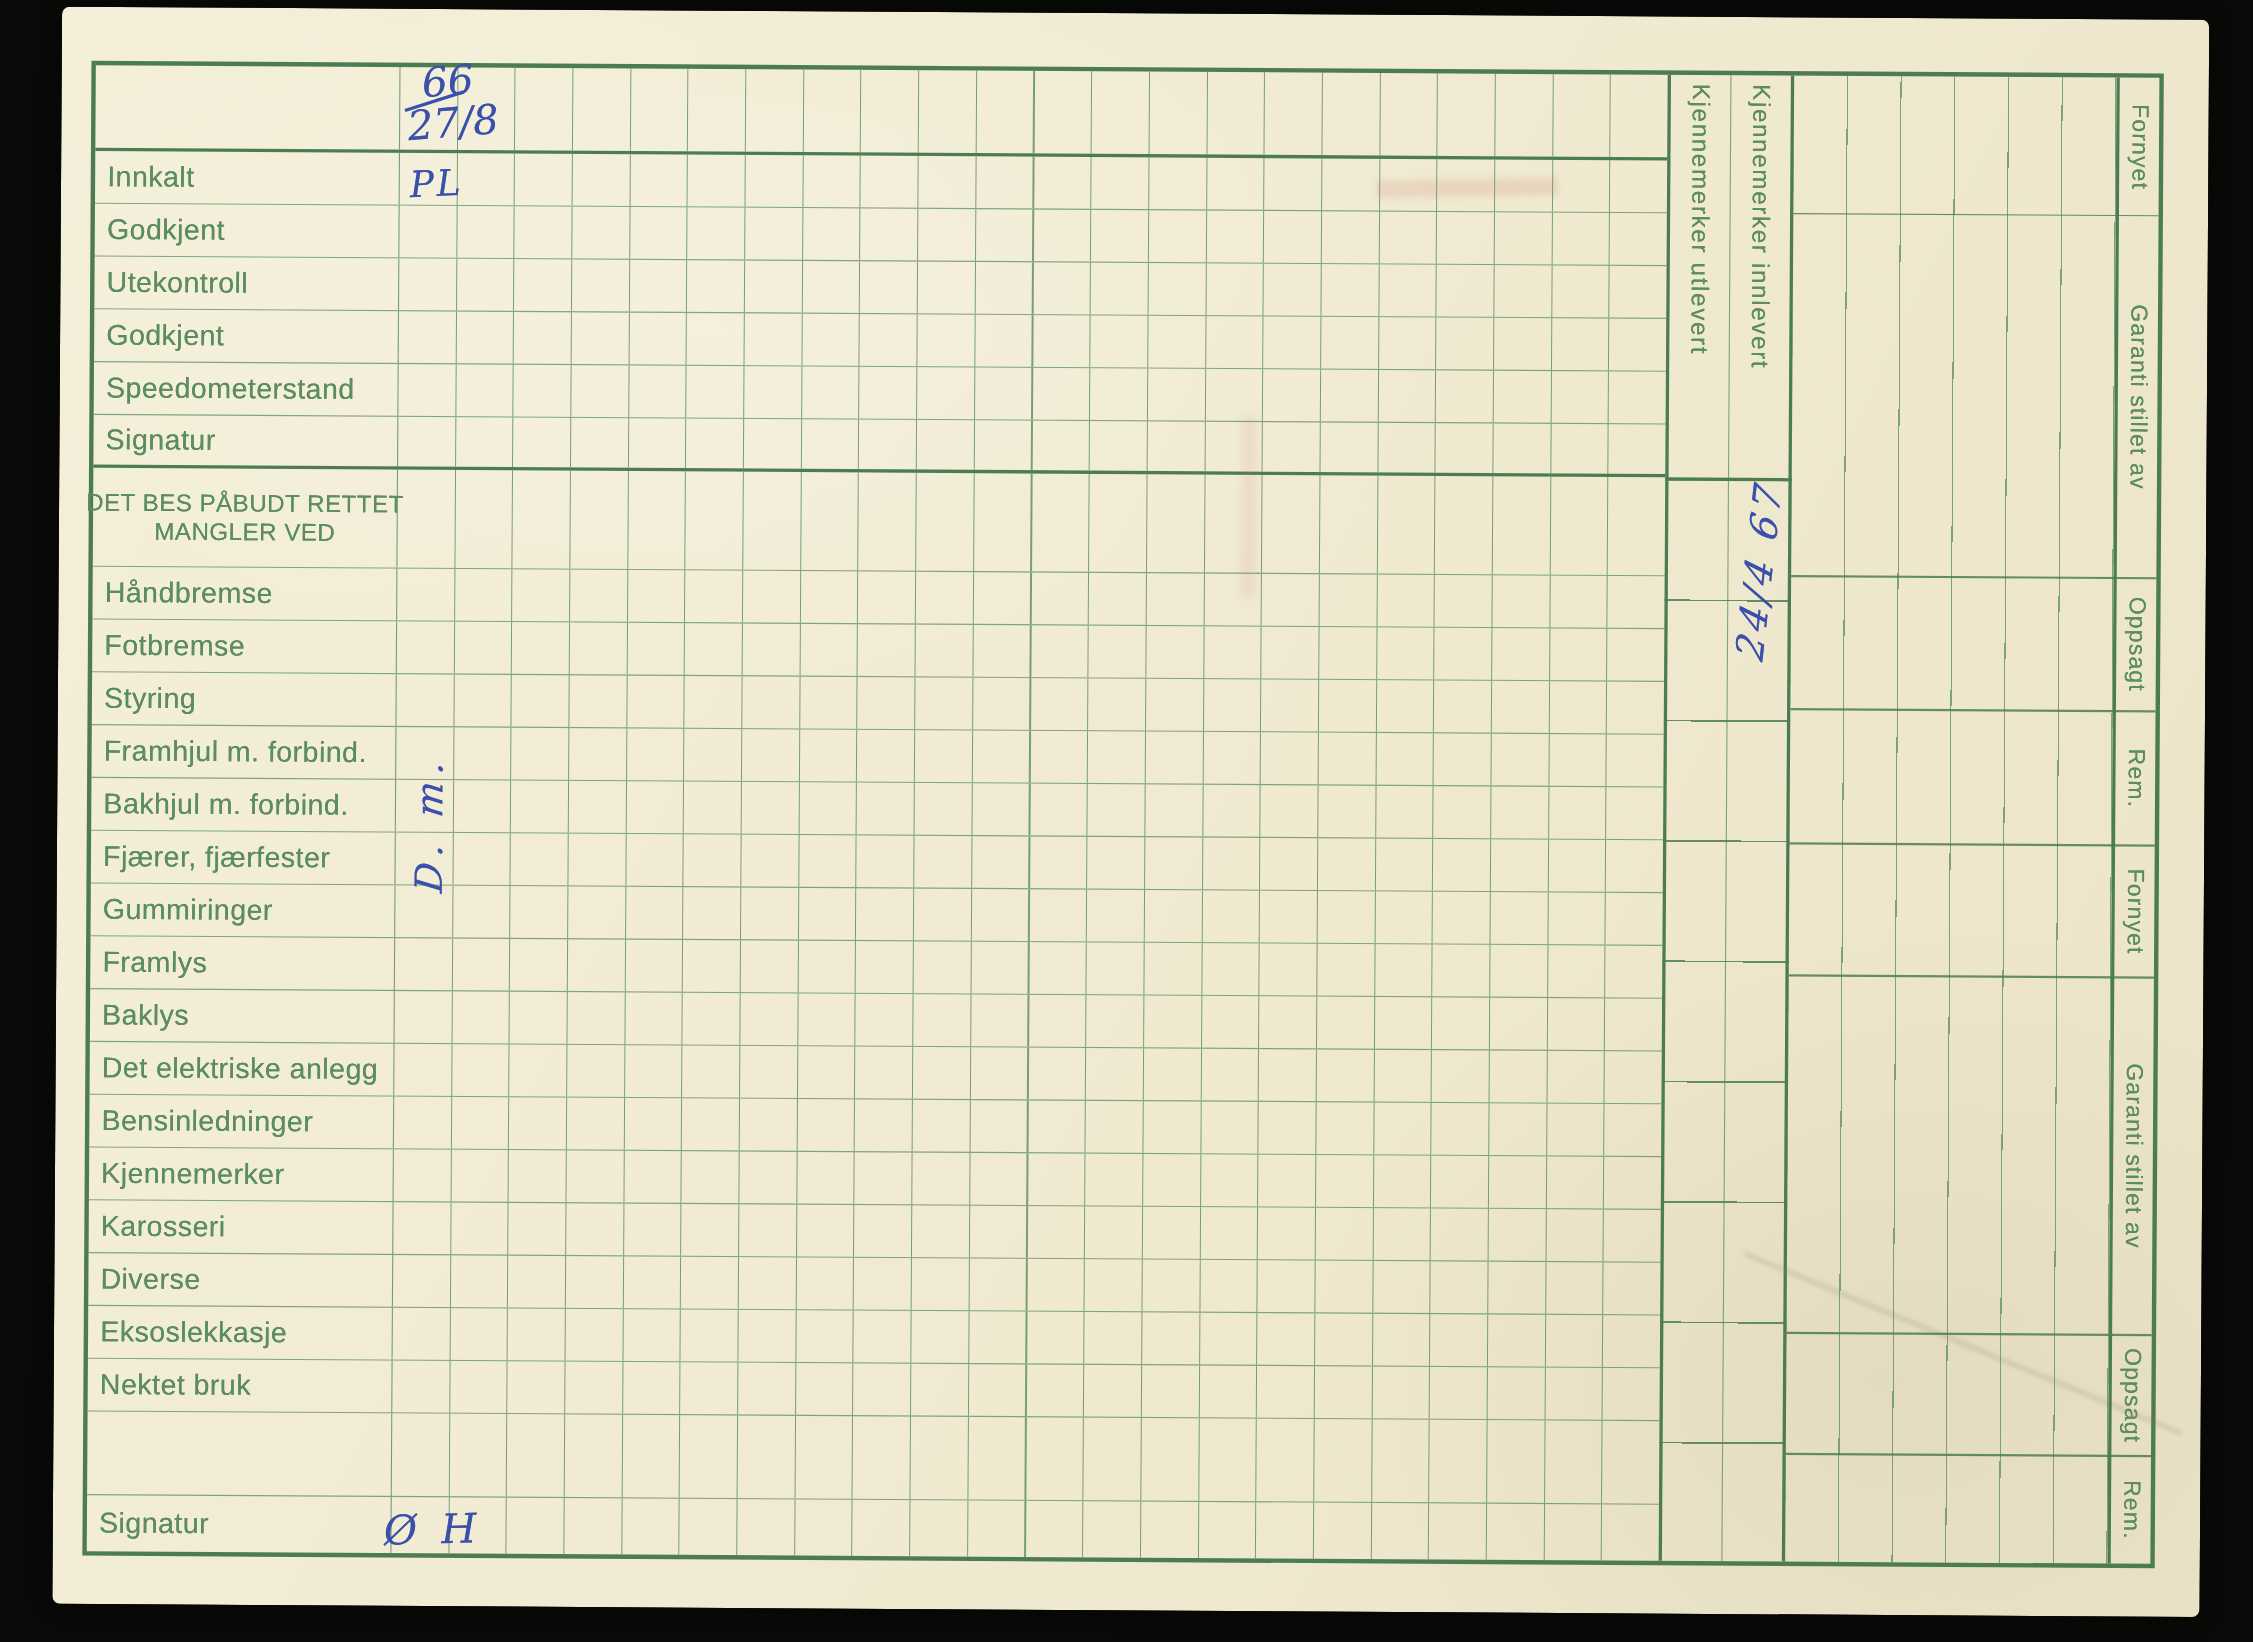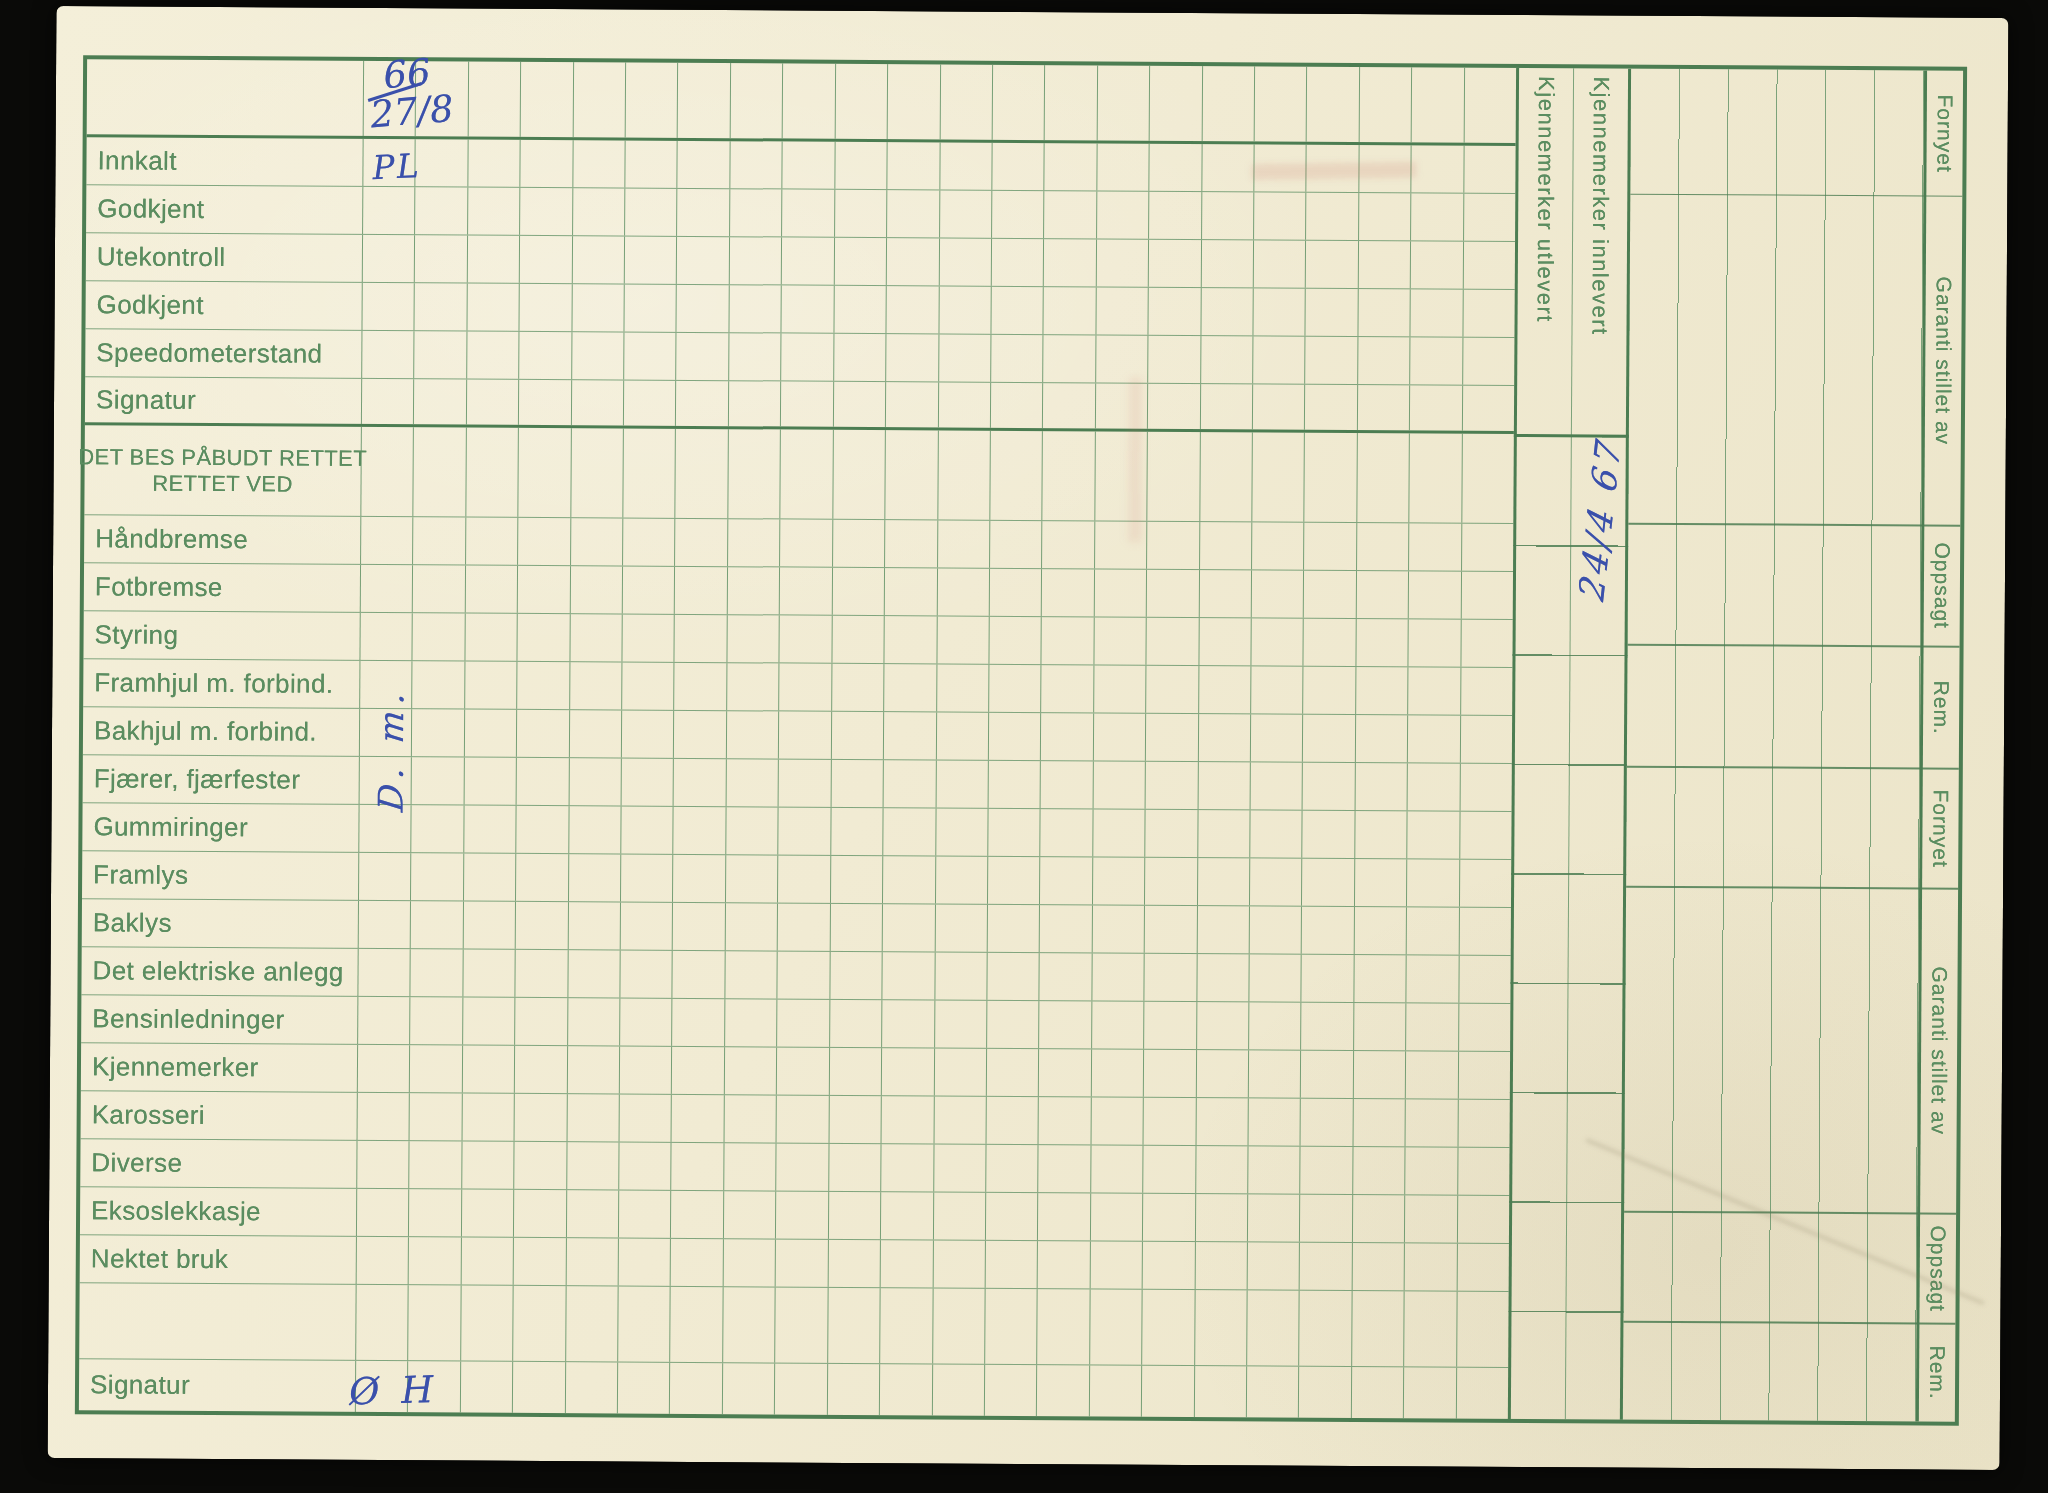--- a/index.html
+++ b/index.html
@@ -120,21 +120,21 @@
           <div class="m-cells"></div>
         </div>
         <div class="m-row r-thick">
           <div class="m-label">Signatur</div>
           <div class="m-cells"></div>
         </div>
 
         <div class="m-row r-section">
           <div class="m-label">
             <span>DET BES PÅBUDT RETTET</span>
-            <span>RETTET VED</span>
+            <span>MANGLER VED</span>
           </div>
           <div class="m-cells"></div>
         </div>
 
         <div class="m-row">
           <div class="m-label">Håndbremse</div>
           <div class="m-cells"></div>
         </div>
         <div class="m-row">
           <div class="m-label">Fotbremse</div>

